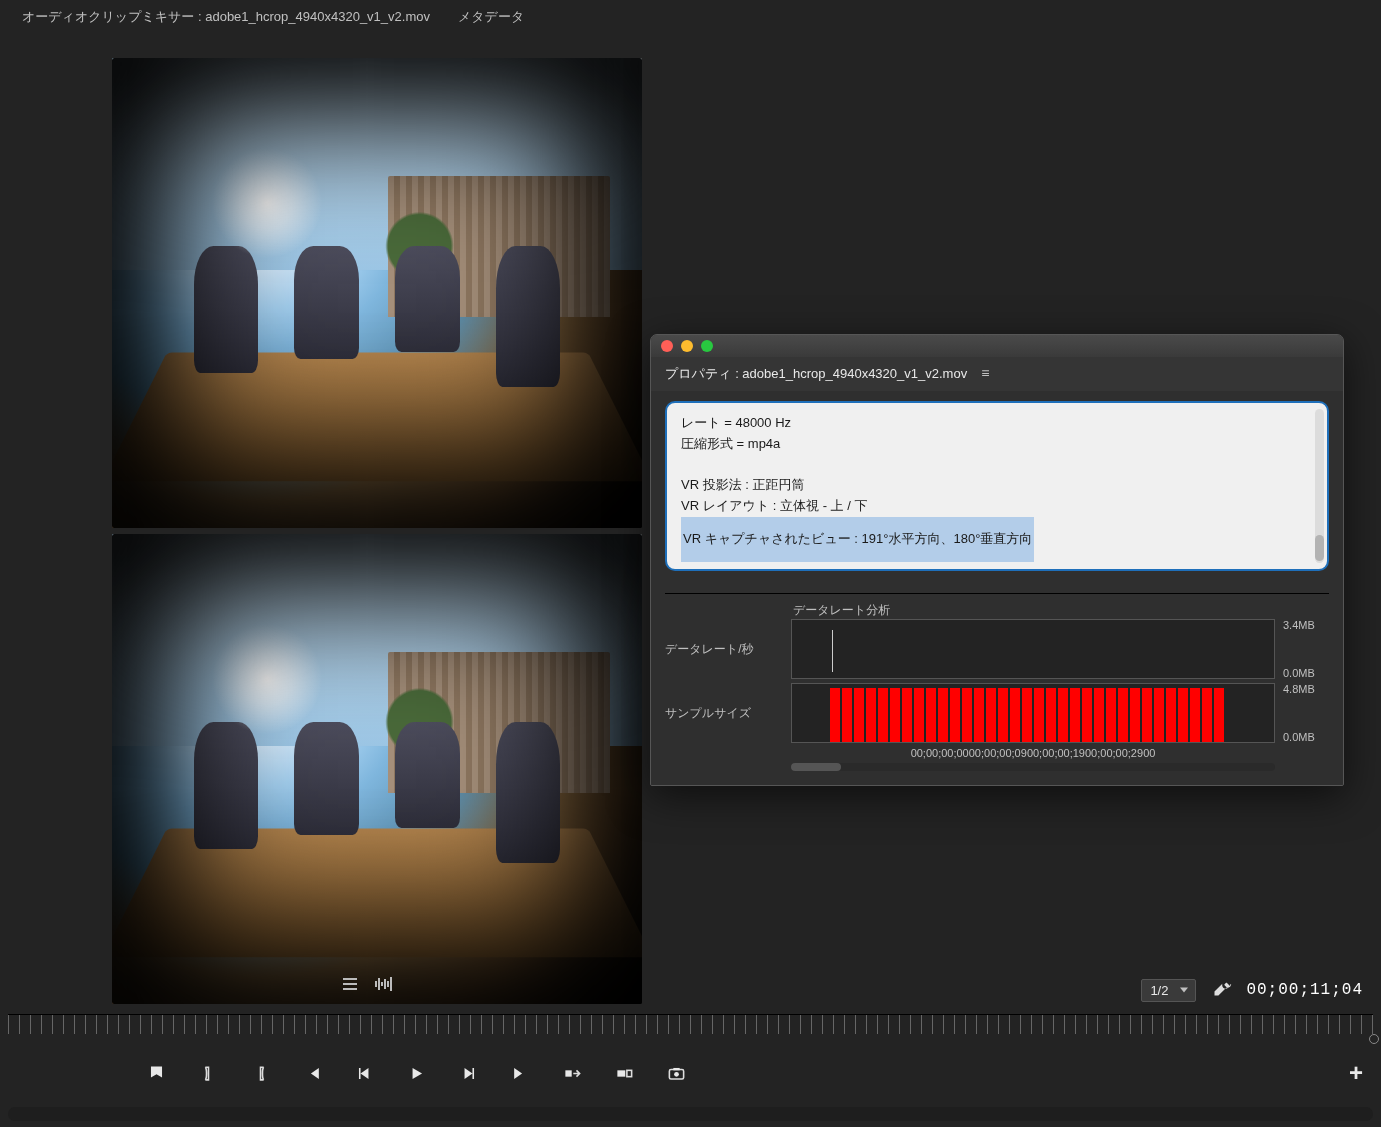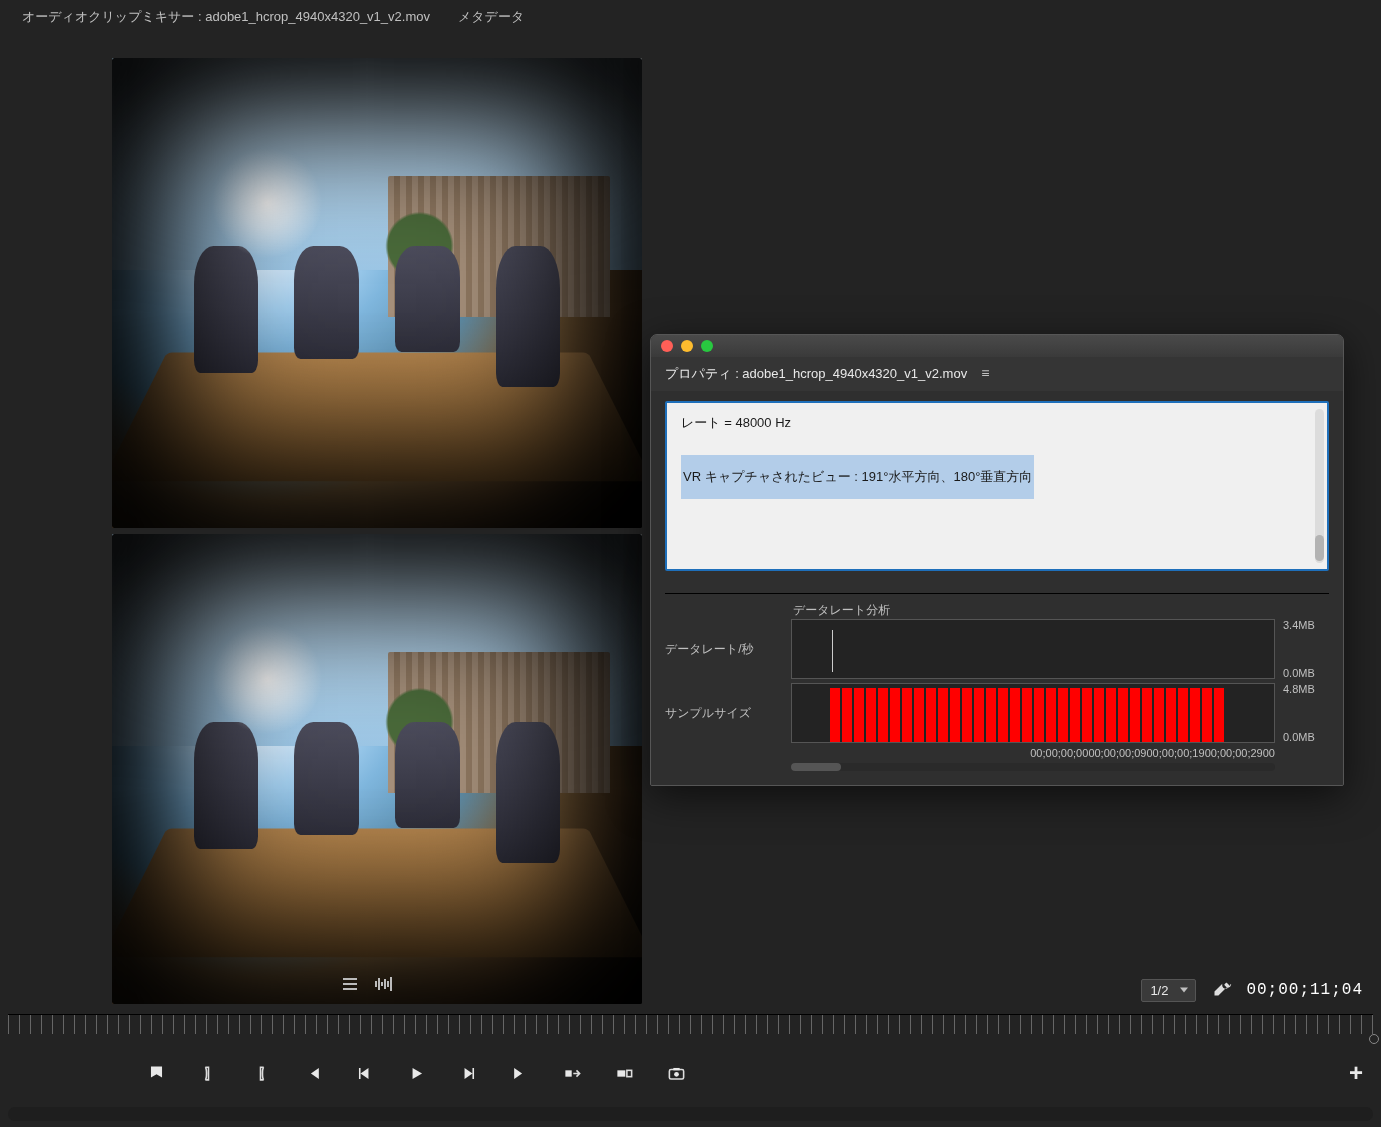--- a/index.html
+++ b/index.html
@@ -130,21 +130,21 @@
   }
   .hamburger{margin-left:4px;color:var(--text-mid);font-size:14px;}
   .prop-body{
     background:#2f2f2f;
     padding:10px 14px 14px;
   }
   .info-panel{
     background:#f0f0f0;
     color:#1a1a1a;
     border:2px solid var(--accent-blue);
-    border-radius:2px;
+    border-radius:10px;
     height:170px;
     padding:10px 14px;
     font-size:13px;
     line-height:1.6;
     position:relative;
     overflow:hidden;
   }
   .info-panel .line.hl{
     background: var(--highlight);
     display:inline-block;
@@ -186,21 +186,21 @@
   }
   .sample-graph{
     flex:1;height:60px;background:#232323;border:1px solid #555;position:relative;margin-right:8px;
     padding:2px 2px 0 38px;
     display:flex;align-items:flex-end;gap:2px;overflow:hidden;
   }
   .sample-bar{
     width:10px;height:54px;background:#ff0000;
   }
   .time-axis{
-    display:flex;justify-content:flex-end;
+    display:flex;justify-content:center;
     font-size:11px;color:var(--text-mid);
     margin-left:126px;margin-right:54px;margin-top:0;
   }
   .mini-scrollbar{
     margin-left:126px;margin-right:54px;margin-top:4px;height:8px;
     background:#2a2a2a;border-radius:4px;position:relative;
   }
   .mini-thumb{
     position:absolute;left:0;width:50px;height:8px;background:#555;border-radius:4px;
   }
@@ -326,21 +326,24 @@
     <span class="mac-dot mac-yellow"></span>
     <span class="mac-dot mac-green"></span>
   </div>
   <div class="prop-header">
     <span>プロパティ : adobe1_hcrop_4940x4320_v1_v2.mov</span>
     <span class="hamburger">≡</span>
   </div>
   <div class="prop-body">
     <div class="info-panel">
       <div class="line">レート = 48000 Hz</div>
+      <div class="line">圧縮形式 = mp4a</div>
       <div class="line">&nbsp;</div>
+      <div class="line">VR 投影法 : 正距円筒</div>
+      <div class="line">VR レイアウト : 立体視 - 上 / 下</div>
       <div><span class="line hl">VR キャプチャされたビュー : 191°水平方向、180°垂直方向</span></div>
       <div class="info-scrollbar"></div>
       <div class="info-thumb"></div>
     </div>
 
     <div class="data-rate-section">
       <div class="analysis-title">データレート分析</div>
       <div class="rate-row">
         <div class="rate-label">データレート/秒</div>
         <div class="rate-graph">

